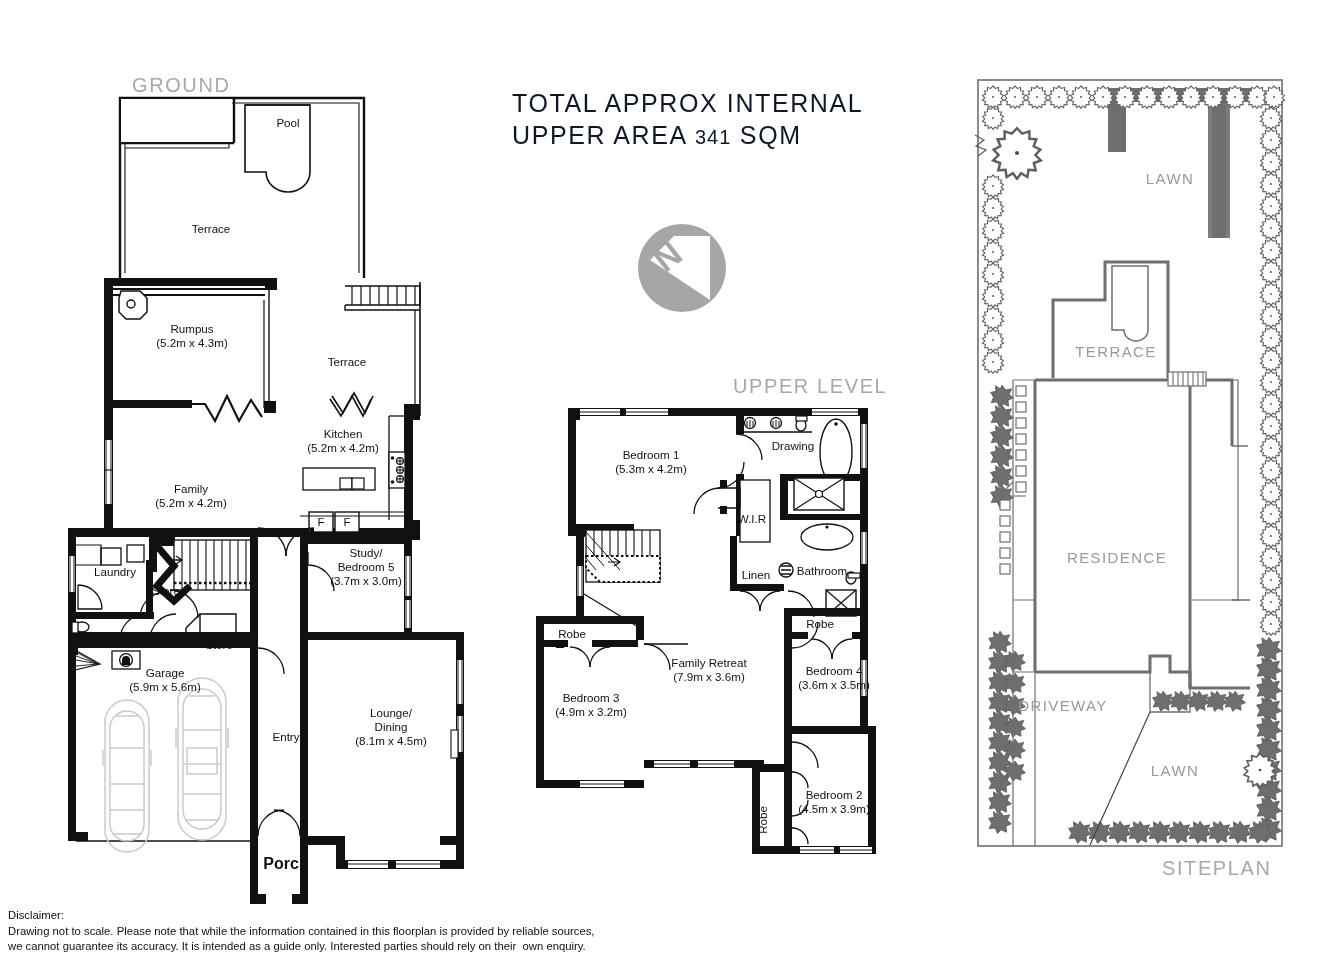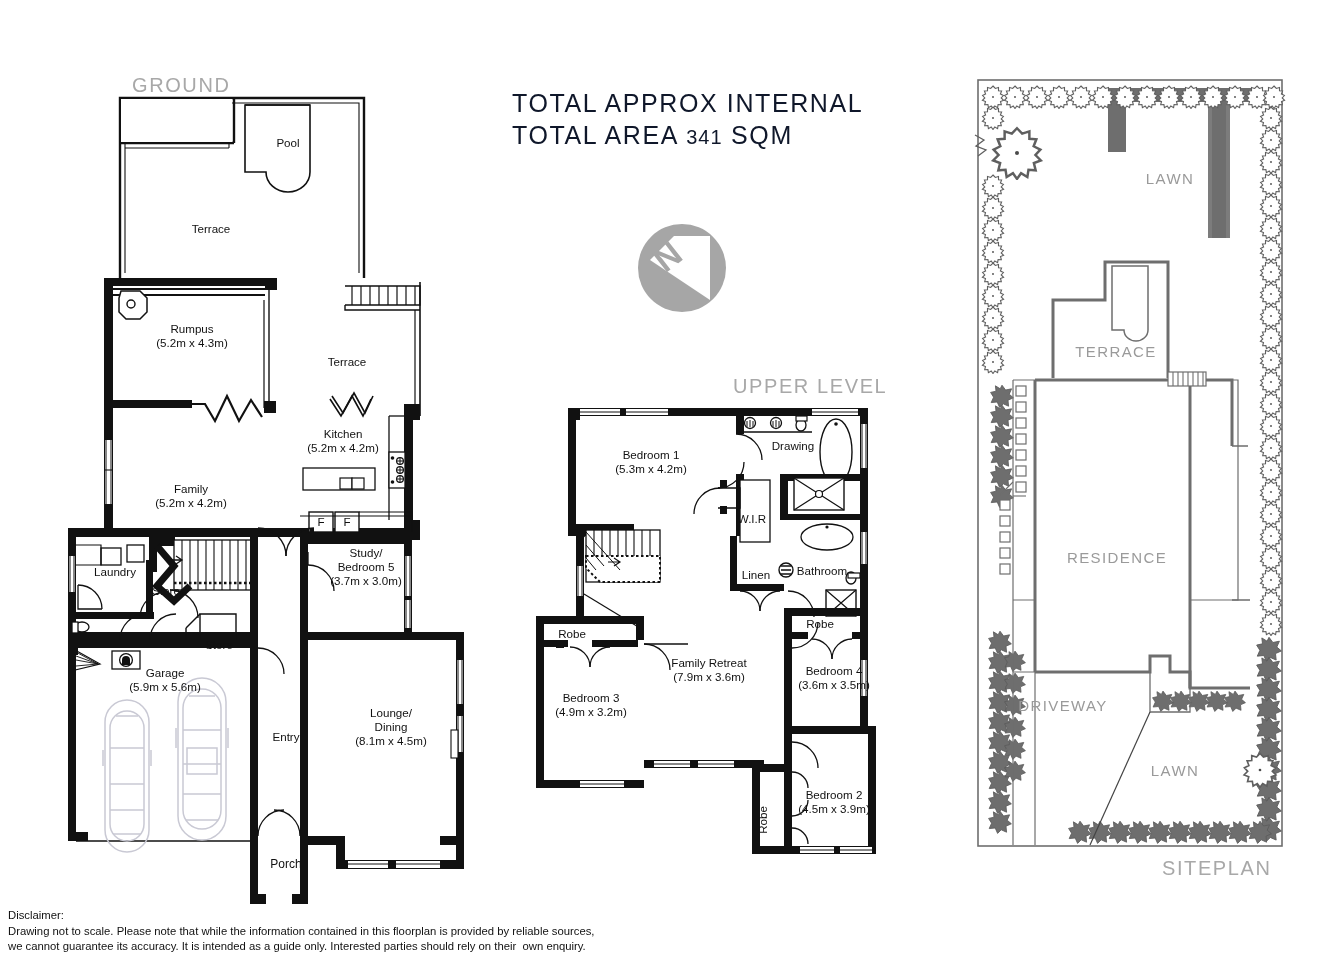--- a/index.html
+++ b/index.html
@@ -45,21 +45,21 @@
   .rlabel {
     position: absolute;
     color: #111;
     font-size: 11.6px;
     line-height: 14px;
     text-align: center;
     white-space: pre;
     transform: translateX(-50%);
     font-family: "Liberation Sans", sans-serif;
   }
-  .rlabel.b { font-weight: normal; font-size: 12px; }
+  .rlabel.b { font-weight: bold; font-size: 16px; }
   .rlabel.vert {
     transform: translateX(-50%) rotate(-90deg);
     transform-origin: center center;
   }
   .site-label {
     position: absolute;
     color: #9a9a9a;
     font-size: 15px;
     letter-spacing: 1.4px;
     white-space: pre;
@@ -77,21 +77,21 @@
     position: absolute;
     left: 636px; top: 222px;
     width: 92px; height: 92px;
   }
 </style>
 </head>
 <body>
 
 <div id="page">
 
-  <div class="big-title"><span>TOTAL APPROX INTERNAL</span><br><span>TOTAL AREA </span><span class="num">341</span><span> SQM</span></div>
+  <div class="big-title"><span>TOTAL APPROX INTERNAL</span><br><span>UPPER AREA </span><span class="num">341</span><span> SQM</span></div>
 
   <div class="sect-title" style="left:132px; top:74px; text-align:right; width:88px;">GROUND
 LEVEL</div>
   <div class="sect-title" style="left:733px; top:375px;">UPPER LEVEL</div>
   <div class="sect-title" style="left:1162px; top:857px;">SITEPLAN</div>
 
   <svg id="plan-svg" viewBox="0 0 1344 960">
     <defs>
 
       <symbol id="tree-round" viewBox="-12 -12 24 24">
@@ -703,21 +703,21 @@
     </g>
   </svg>
 
   <svg id="compass" viewBox="0 0 92 92">
     <circle cx="46" cy="46" r="44" fill="#a6a6a6"></circle>
     <path d="M14,38 L38,14 L74,14 L74,78 Z" fill="#ffffff"></path>
     <text x="39" y="44" fill="#a6a6a6" font-family="Liberation Sans, sans-serif" font-size="34" font-weight="bold" text-anchor="middle" transform="rotate(-38 39 44)">N</text>
   </svg>
 
   <div id="ground-labels">
-      <div class="rlabel" style="left: 288px; top: 136px;"><div>Pool</div></div>
+      <div class="rlabel" style="left: 288px; top: 116px;"><div>Pool</div></div>
       <div class="rlabel" style="left: 211px; top: 222px;"><div>Terrace</div></div>
       <div class="rlabel" style="left: 192px; top: 322px;"><div>Rumpus</div><div>(5.2m x 4.3m)</div></div>
       <div class="rlabel" style="left: 347px; top: 355px;"><div>Terrace</div></div>
       <div class="rlabel" style="left: 191px; top: 450px; margin-top: 32px;"><div>Family</div><div>(5.2m x 4.2m)</div></div>
       <div class="rlabel" style="left: 343px; top: 427px;"><div>Kitchen</div><div>(5.2m x 4.2m)</div></div>
       <div class="rlabel" style="left: 115px; top: 565px;"><div>Laundry</div></div>
       <div class="rlabel" style="left: 166px; top: 584px;"><div>Store</div></div>
       <div class="rlabel" style="left: 219px; top: 638px;"><div>Store</div></div>
       <div class="rlabel" style="left: 366px; top: 546px;"><div>Study/</div><div>Bedroom 5</div><div>(3.7m x 3.0m)</div></div>
       <div class="rlabel" style="left: 165px; top: 666px;"><div>Garage</div><div>(5.9m x 5.6m)</div></div>

